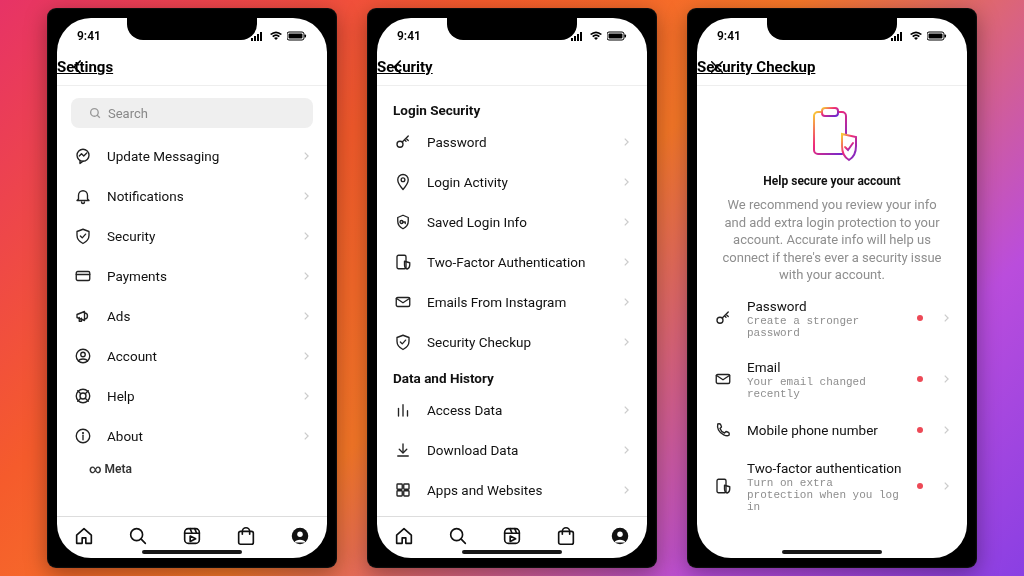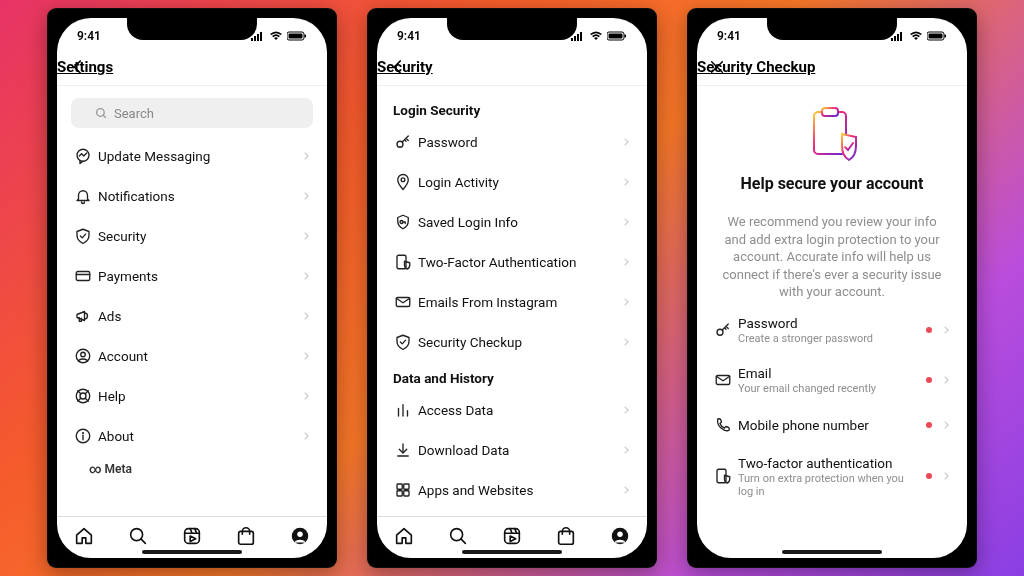--- a/index.html
+++ b/index.html
@@ -78,39 +78,39 @@
     overflow-y: auto;
     padding: 8px 0;
   }
   .search-box {
     margin: 4px 14px 8px;
     background: #efefef;
     border-radius: 8px;
     height: 30px;
     display: flex;
     align-items: center;
-    padding: 0 24px;
+    padding: 0 18px;
     color: #888;
     font-size: 13px;
     gap: 6px;
   }
   .row {
     display: flex;
     align-items: center;
     padding: 10px 16px;
-    gap: 5px;
+    gap: 14px;
     cursor: pointer;
   }
   .row .icon {
     width: 20px; height: 20px;
     display: flex; align-items: center; justify-content: center;
     flex-shrink: 0;
   }
   .row .label { flex: 1; font-size: 13.5px; color: #111; }
-  .row .sub { font-size: 11px; color: #8e8e8e; margin-top: 1px; }
+  .row .sub { font-size: 11px; color: #8e8e8e; margin-top: 1px; font-family: Liberation Mono, monospace; }
   .row .text-col { flex: 1; display: flex; flex-direction: column; }
   .row .chev { color: #ccc; font-size: 15px; }
   .row .dot { width: 6px; height: 6px; border-radius: 50%; background: #ed4956; margin-right: 4px; }
   .section-header {
     padding: 8px 16px 4px;
     font-weight: 700;
     font-size: 13.5px;
     color: #111;
   }
   .meta-block {
@@ -134,21 +134,21 @@
   
   .hero {
     text-align: center;
     padding: 10px 24px 4px;
   }
   .hero-icon {
     margin: 0 auto 10px;
     width: 60px; height: 60px;
     position: relative;
   }
-  .hero h2 { font-size: 16px; font-weight: 700; margin-bottom: 20px; color: #111; }
+  .hero h2 { font-size: 12px; font-weight: 700; margin-bottom: 8px; color: #111; }
   .hero p  { font-size: 13px; color: #8e8e8e; line-height: 1.35; }
 
   svg { display: block; }
   .home-ind {
     position: absolute;
     bottom: 4px; left: 50%;
     transform: translateX(-50%);
     width: 100px; height: 4px;
     background: #000;
     border-radius: 4px;

